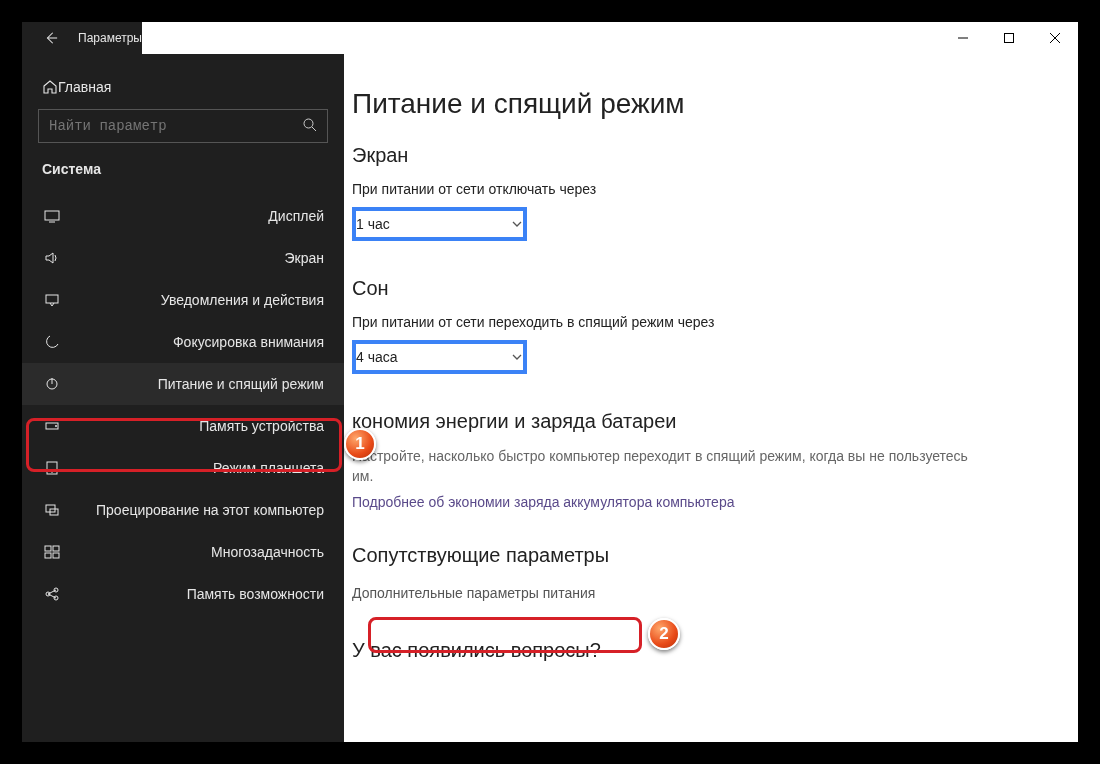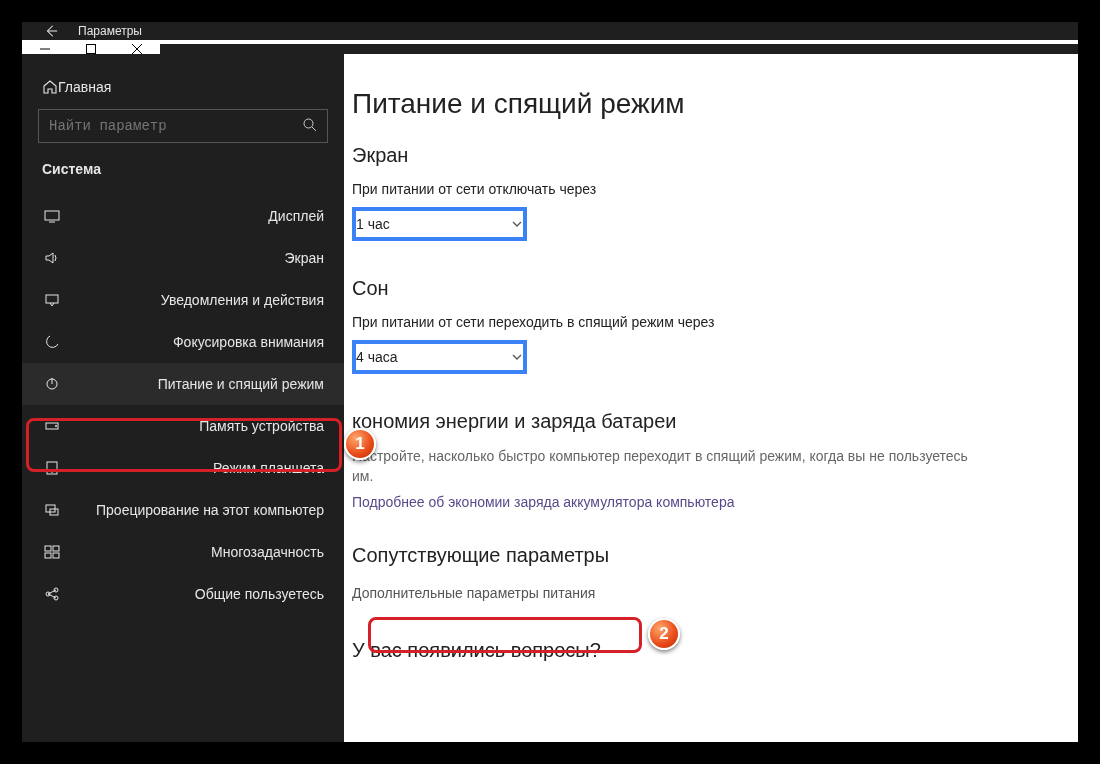--- a/index.html
+++ b/index.html
@@ -1,18 +1,18 @@
 <!DOCTYPE html>
 <html><head>
 <meta charset="utf-8">
 <style>
 * { margin: 0; padding: 0; box-sizing: border-box; font-family: "Segoe UI", Arial, sans-serif; }
 body { width: 1100px; height: 764px; background: #000; overflow: hidden; position: relative; }
 .window { position: absolute; top: 22px; left: 22px; width: 1056px; height: 720px; background: #fff; display: flex; flex-direction: column; }
-.titlebar { height: 32px; display: flex; align-items: stretch; background: #1f1f1f; flex-direction: column; }
+.titlebar { height: 32px; display: flex; align-items: stretch; background: #1f1f1f; }
 .tb-left { display: flex; align-items: center; gap: 18px; padding-left: 20px; color: #e6e6e6; font-size: 12px; }
 .tb-back { width: 18px; height: 18px; display: flex; align-items: center; justify-content: center; }
 .tb-title { font-size: 12px; }
 .tb-spacer { flex: 1; background: #fff; }
 .tb-btns { display: flex; }
 .tb-btn { width: 46px; display: flex; align-items: center; justify-content: center; color: #000; background: #fff; }
 .body { flex: 1; display: flex; overflow: hidden; }
 .sidebar { width: 322px; background: #1f1f1f; color: #e6e6e6; display: flex; flex-direction: column; padding-top: 15px; }
 .home-row { display: flex; align-items: center; padding: 10px 20px 14px 20px; font-size: 14px; }
 .search-wrap { margin: 0 16px 18px 16px; position: relative; }
@@ -179,21 +179,21 @@
         </div>
         <div class="nav-item">
           <span class="ico">
               <svg width="16" height="16" viewBox="0 0 16 16">
                 <path d="M4 8 L12 4 M4 8 L12 12" stroke="#e6e6e6" fill="none"></path>
                 <circle cx="4" cy="8" r="2" stroke="#e6e6e6" fill="none"></circle>
                 <circle cx="12" cy="4" r="2" stroke="#e6e6e6" fill="none"></circle>
                 <circle cx="12" cy="12" r="2" stroke="#e6e6e6" fill="none"></circle>
               </svg>
             </span>
-          <span>Общие пользуетесь</span>
+          <span>Память возможности</span>
         </div>
       </div>
     </div>
 
     <div class="main">
       <h1>Питание и спящий режим</h1>
 
       <h2>Экран</h2>
       <div class="lbl">При питании от сети отключать через</div>
       <div class="select">

